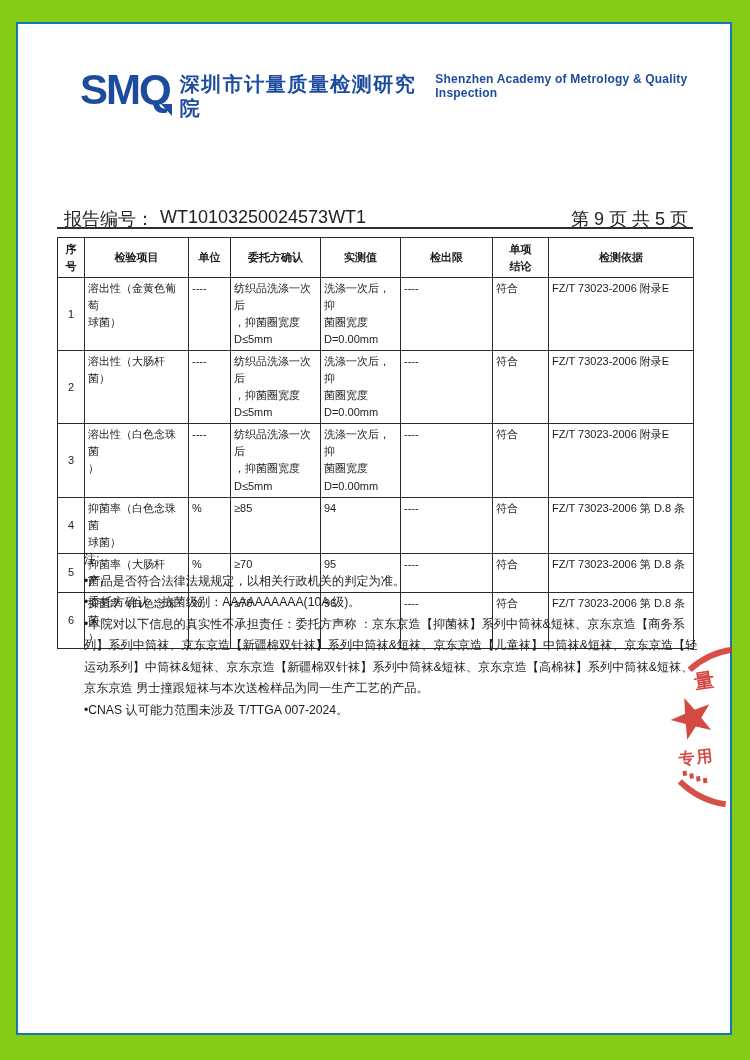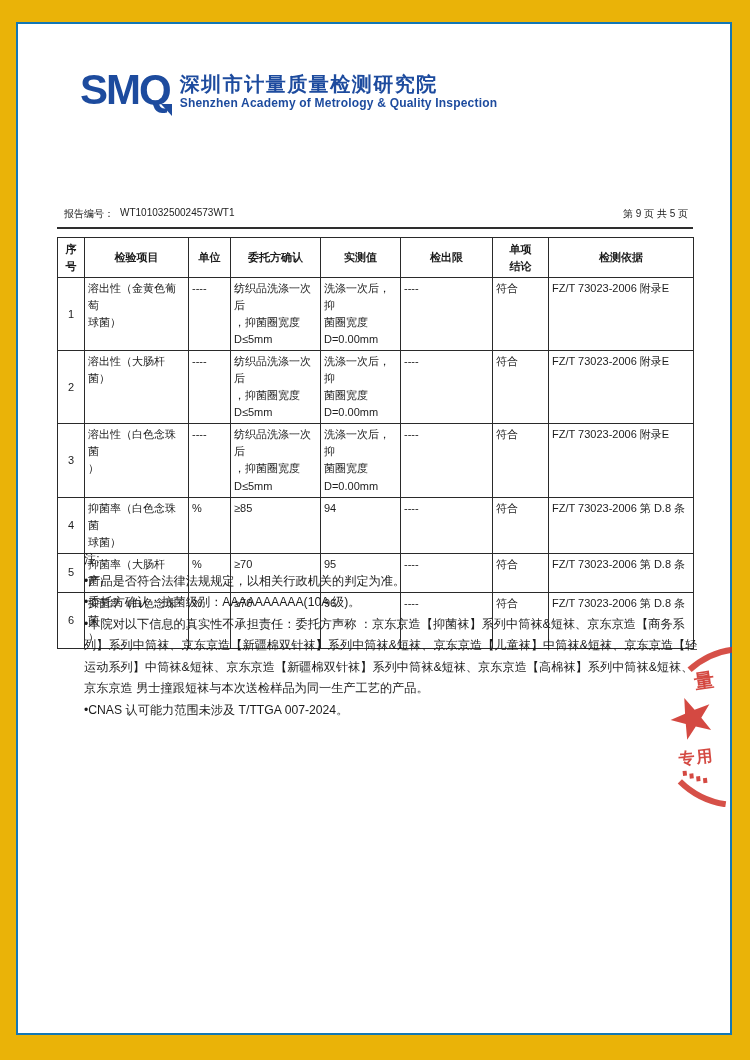--- a/index.html
+++ b/index.html
@@ -1,35 +1,35 @@
 <!DOCTYPE html>
 <html><head>
 <meta charset="utf-8">
 <style>
   * { margin:0; padding:0; box-sizing:border-box; }
   body { background:#ffffff; font-family:"Liberation Sans", sans-serif; }
-  .page { position:relative; width:750px; height:1060px; background:#eab308; overflow:hidden; }
+  .page { position:relative; width:750px; height:1060px; background:#84cc16; overflow:hidden; }
   .border-box { position:absolute; left:16px; top:22px; width:716px; height:1013px;
                 border:2px solid #1377b5; background:#fff; }
 
   
   .logo-row { position:absolute; left:80px; top:70px; display:flex; align-items:flex-start; gap:10px; }
   .logo-mark { position:relative; font-weight:800; font-size:42px; line-height:40px;
                letter-spacing:-2px; color:#1d4b9e; }
   .logo-tail { position:absolute; right:-2px; bottom:-6px; width:0; height:0;
                border-left:11px solid transparent; border-top:12px solid #1d4b9e; }
-  .org-names { display:flex; flex-direction:column; padding-top:2px; }
+  .org-names { display:flex; padding-top:2px; }
   .org-zh { font-size:20px; font-weight:700; color:#1d4b9e; letter-spacing:1.5px; line-height:24px; }
   .org-en { font-size:12px; font-weight:700; color:#1d4b9e; letter-spacing:0.2px; }
 
   
   .report-title { position:absolute; left:0; top:168px; width:100%; text-align:center;
                   font-size:27px; font-weight:600; color:#1a1a1a; letter-spacing:10px; }
   .meta-row { position:absolute; left:64px; top:207px; width:624px;
-              display:flex; justify-content:space-between; font-size:10px; color:#222; }
+              display:flex; justify-content:space-between; font-size:18px; color:#222; }
   .meta-left { display:flex; gap:6px; }
   .divider { position:absolute; left:57px; top:227px; width:636px; height:2px; background:#2e2e2e; }
 
   
   .tbl-wrap { position:absolute; left:57px; top:237px; width:637px; }
   table { border-collapse:collapse; table-layout:fixed; width:636px; }
   th, td { border:1px solid #2a2a2a; font-size:11px; color:#1c1c1c;
            padding:2px 3px; white-space:pre-line; overflow:hidden; }
   th { font-weight:600; text-align:center; vertical-align:middle; line-height:1.5; }
   td { vertical-align:top; text-align:left; line-height:1.55; }

